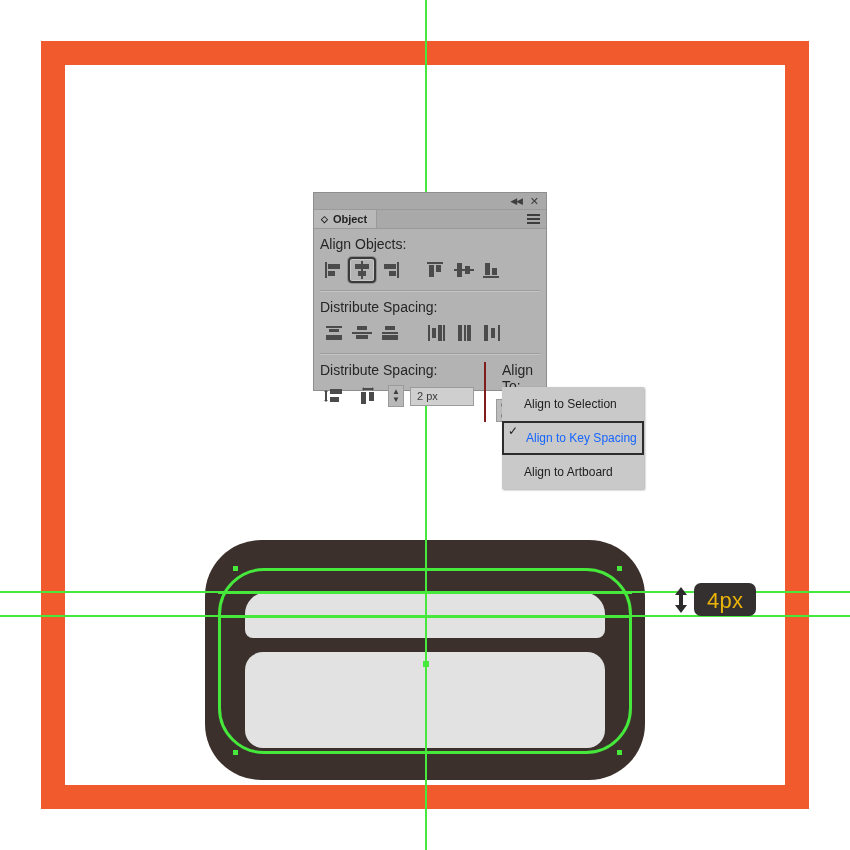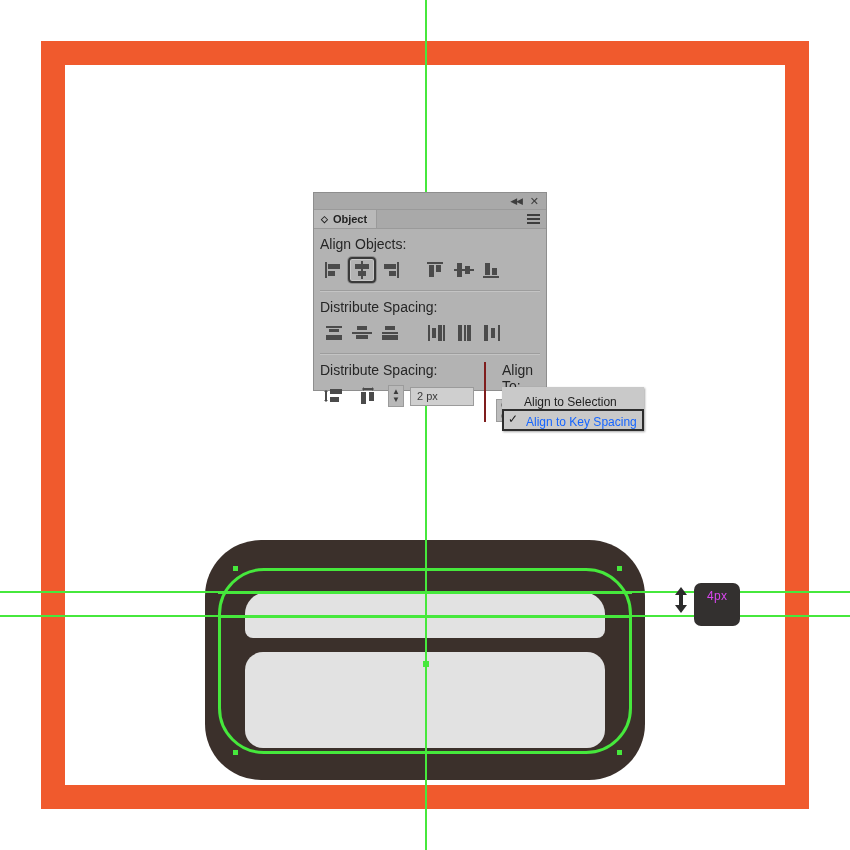--- a/index.html
+++ b/index.html
@@ -62,24 +62,24 @@
   .sel-line{
     position:absolute;height:3px;background:#46e83c;left:218px;width:414px;
   }
 
   
   .measure-arrow{
     position:absolute;left:672px;top:586px;width:18px;height:28px;
   }
   .badge{
     position:absolute;left:694px;top:583px;
-    background:#33302f;color:#d946ef;
+    background:#33302f;color:#eab308;
     border-radius:7px;
-    padding:7px 13px 24px 13px;
-    font-size:12px;line-height:1;
+    padding:7px 13px 4px 13px;
+    font-size:22px;line-height:1;
     letter-spacing:.3px;
   }
 
   
   .panel{
     position:absolute;left:314px;top:193px;width:232px;height:197px;
     background:#b3b3b3;
     box-shadow:0 0 0 1px #8e8e8e;
     font-size:11px;color:#2b2b2b;
     box-sizing:border-box;
@@ -158,21 +158,21 @@
 
   
   .menu{
     position:absolute;left:502px;top:387px;width:142px;
     background:#c9c9c9;
     box-shadow:1px 1px 2px rgba(0,0,0,.35);
     font-size:12px;color:#1d1d1d;
     z-index:20;
   }
   .menu-item{
-    height:22px;display:flex;align-items:flex-end;
+    height:34px;display:flex;align-items:center;
     padding-left:22px;position:relative;box-sizing:border-box;
   }
   .menu-item.checked{
     color:#1565ff;
     border:2px solid #2d2d2d;
     background:#c9c9c9;
   }
   .menu-item .check{
     position:absolute;left:6px;top:3px;font-size:12px;color:#1d1d1d;
   }
@@ -387,15 +387,18 @@
   </div>
 
   <div class="menu">
     <div class="menu-item">
       <span>Align to Selection</span>
     </div>
     <div class="menu-item checked" style="color: rgb(21, 101, 255);">
       <span class="check">✓</span>
       <span>Align to Key Spacing</span>
     </div>
+    <div class="menu-item">
+      <span>Align to Artboard</span>
+    </div>
   </div>
 
 </div>
 
 </body></html>

